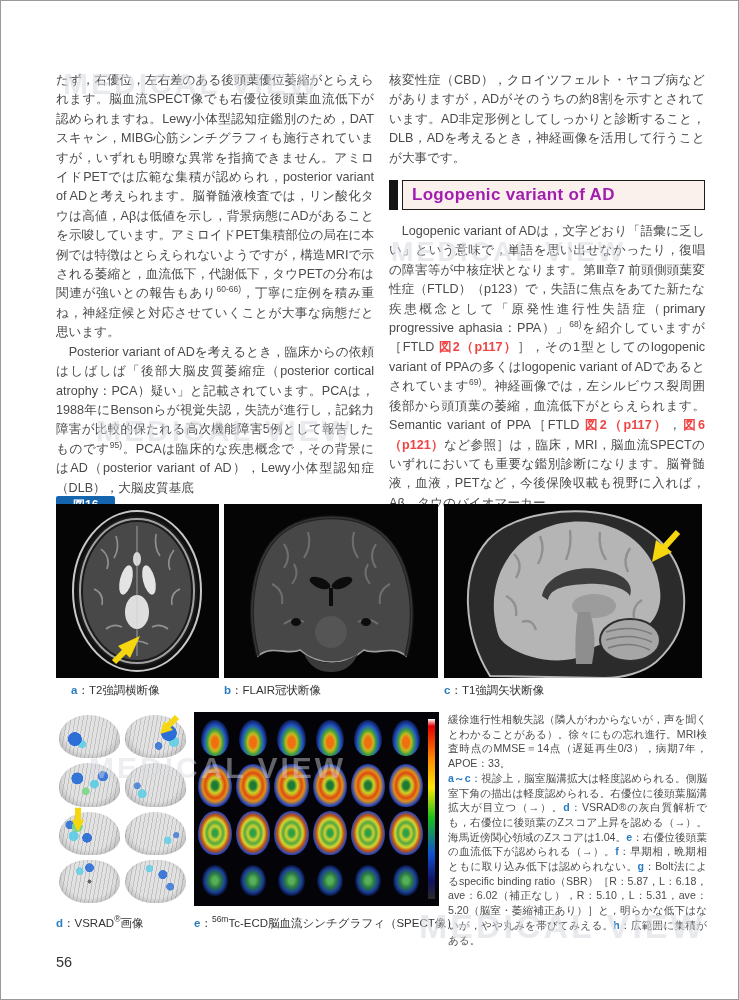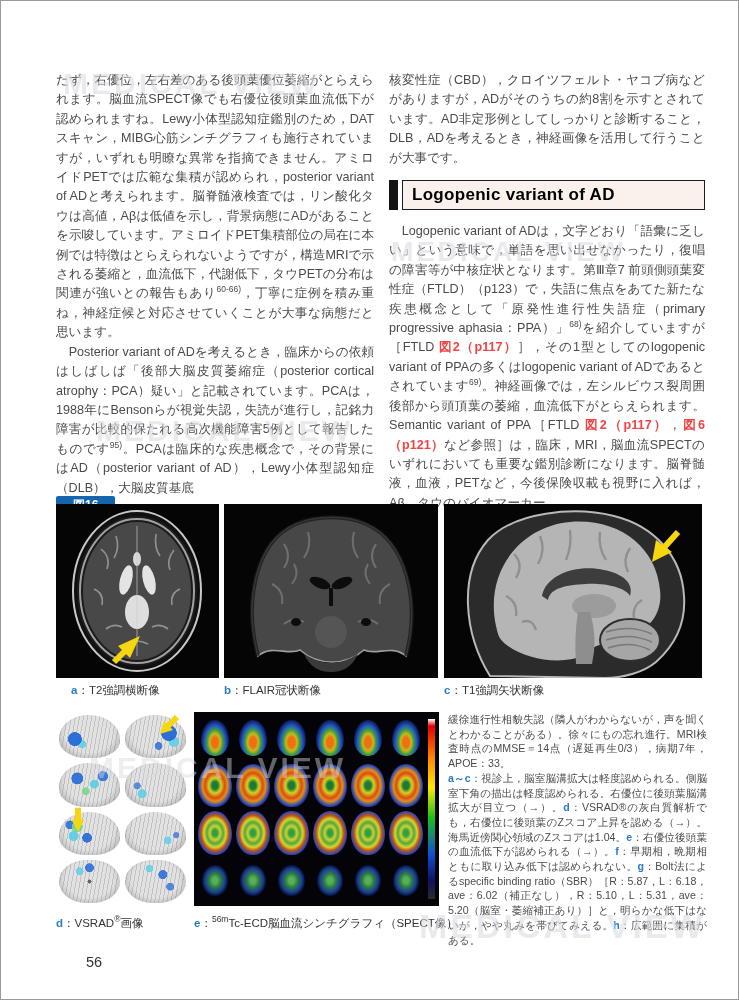--- a/index.html
+++ b/index.html
@@ -13,21 +13,21 @@
   .col-left{left:55px; width:318px;}
   .col-right{left:388px; width:316px;}
   .col p{margin:0; font-size:12.6px; line-height:19.4px; color:#4a4a4a; text-align:justify;}
   .sup{font-size:8.5px; vertical-align:super; line-height:0;}
   .figref{color:#ef4444; font-weight:bold;}
   .blue{color:#2b7cc0; font-weight:bold;}
   
   .heading{display:flex; align-items:stretch; margin:12px 0 12px 0; height:30px;}
   .hbar{width:9px; background:#141414; margin-right:4px;}
   .hbox{flex:1; border:1.5px solid #1c1c1c; background:#faf1ed; display:flex; align-items:center;
-        padding:0 9px; font-size:17px; font-weight:600; color:#000000; letter-spacing:.3px;}
+        padding:0 9px; font-size:17px; font-weight:600; color:#a21caf; letter-spacing:.3px;}
   
   .figrow{position:absolute; left:55px; top:474px; display:flex; align-items:center;}
   .figtag{background:#1565ae; color:#fff; font-weight:bold; font-size:12px;
           padding:1px 17px; border-radius:2px;margin-top:21px;}
   .figcap{margin-left:10px; font-weight:bold; color:#1d1d1d; font-size:12.8px;}
   
   .panel{position:absolute; background:#000;}
   .p-a{left:55px; top:503px; width:163px; height:174px;}
   .p-b{left:223px; top:503px; width:214px; height:174px;}
   .p-c{left:443px; top:503px; width:258px; height:174px;}
@@ -112,21 +112,21 @@
          font-size:10.6px; line-height:14.7px; color:#4a4a4a;
          text-align:justify; white-space:pre-line;}
   
   .wm{position:absolute; color:#d6dae1; opacity:.55; font-weight:bold; letter-spacing:3px;
       z-index:6; pointer-events:none; white-space:nowrap;}
   .wm1{left:62px; top:66px; font-size:30px;}
   .wm2{left:390px; top:236px; font-size:27px;}
   .wm3{left:95px; top:413px; font-size:30px;}
   .wm4{left:88px; top:750px; font-size:30px; opacity:.45;}
   .wm5{left:418px; top:906px; font-size:34px;}
-  .pagenum{position:absolute; left:55px; top:953px; font-size:14.5px; color:#333;margin-left:30px;}
+  .pagenum{position:absolute; left:55px; top:953px; font-size:14.5px; color:#333;}
 </style>
 </head>
 <body>
 
 <div class="page">
 
   <div class="col col-left">
     <p><span>たず，右優位，左右差のある後頭葉優位萎縮がとらえられます。脳血流SPECT像でも右優位後頭葉血流低下が認められますね。Lewy小体型認知症鑑別のため，DATスキャン，MIBG心筋シンチグラフィも施行されていますが，いずれも明瞭な異常を指摘できません。アミロイドPETでは広範な集積が認められ，posterior variant of ADと考えられます。脳脊髄液検査では，リン酸化タウは高値，Aβは低値を示し，背景病態にADがあることを示唆しています。アミロイドPET集積部位の局在に本例では特徴はとらえられないようですが，構造MRIで示される萎縮と，血流低下，代謝低下，タウPETの分布は関連が強いとの報告もあり</span><span class="sup">60-66)</span><span>，丁寧に症例を積み重ね，神経症候と対応させていくことが大事な病態だと思います。</span></p>
     <p><span>　Posterior variant of ADを考えるとき，臨床からの依頼はしばしば「後部大脳皮質萎縮症（posterior cortical atrophy：PCA）疑い」と記載されています。PCAは，1988年にBensonらが視覚失認，失読が進行し，記銘力障害が比較的保たれる高次機能障害5例として報告したものです</span><span class="sup">95)</span><span>。PCAは臨床的な疾患概念で，その背景にはAD（posterior variant of AD），Lewy小体型認知症（DLB），大脳皮質基底</span></p>
   </div>

